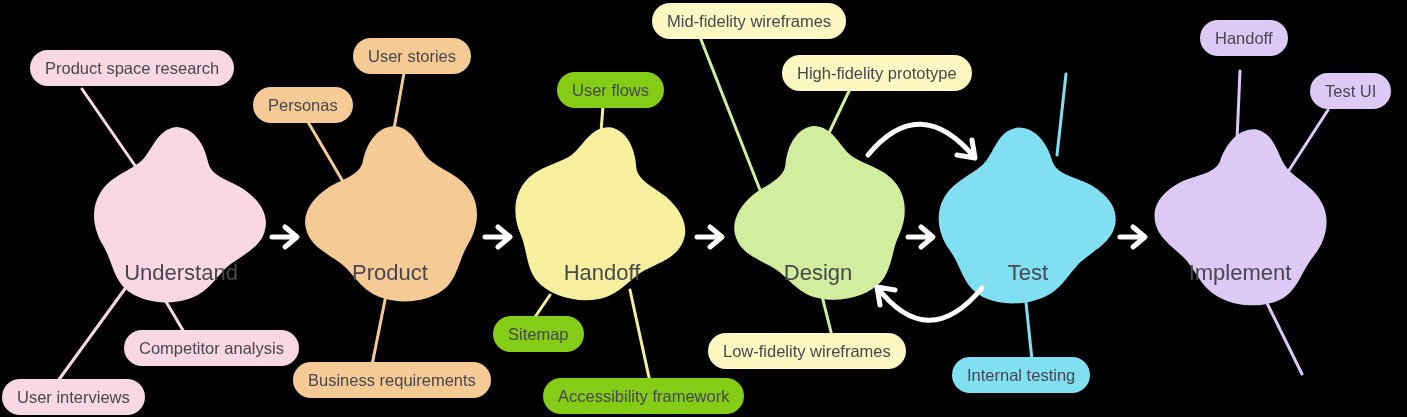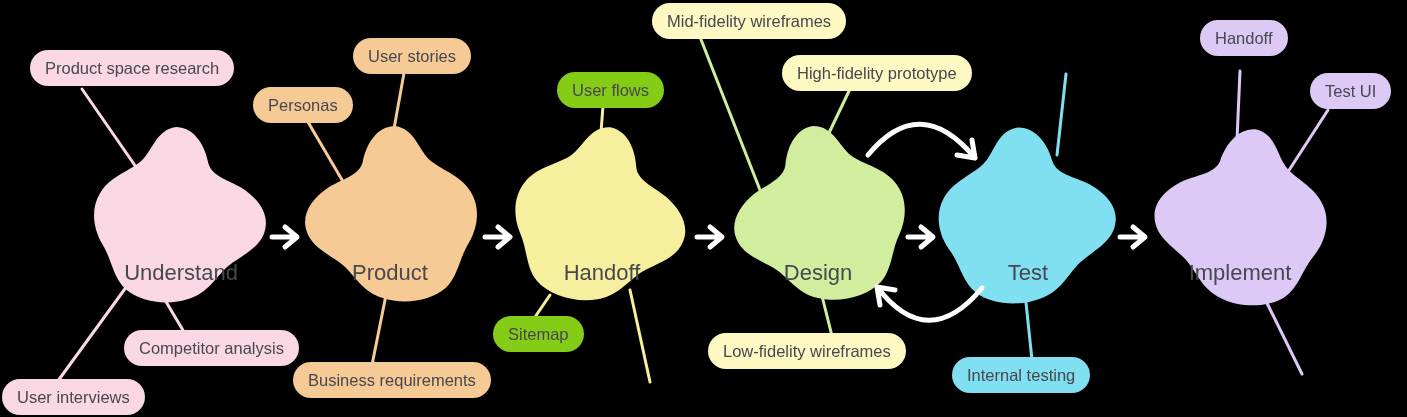--- a/index.html
+++ b/index.html
@@ -80,20 +80,21 @@
   <div class="pill pink" style="left:124px;top:330px">Competitor analysis</div>
   <div class="pill pink" style="left:30px;top:50px">Product space research</div>
   <div class="pill pink" style="left:2px;top:379px">User interviews</div>
 
   <div class="pill orange" style="left:353px;top:38px">User stories</div>
   <div class="pill orange" style="left:253px;top:87px">Personas</div>
   <div class="pill orange" style="left:293px;top:362px">Business requirements</div>
 
   <div class="pill yellow" style="left:557px;top:72px">User flows</div>
   <div class="pill yellow" style="left:493px;top:316px">Sitemap</div>
+  <div class="pill yellow" style="left:543px;top:378px">Accessibility framework</div>
 
   <div class="pill green" style="left:652px;top:3px">Mid-fidelity wireframes</div>
   <div class="pill green" style="left:782px;top:55px">High-fidelity prototype</div>
   <div class="pill green" style="left:708px;top:333px">Low-fidelity wireframes</div>
 
   <div class="pill cyan" style="left:952px;top:357px">Internal testing</div>
 
   <div class="pill purple" style="left:1200px;top:20px">Handoff</div>
   <div class="pill purple" style="left:1310px;top:73px">Test UI</div>
 

